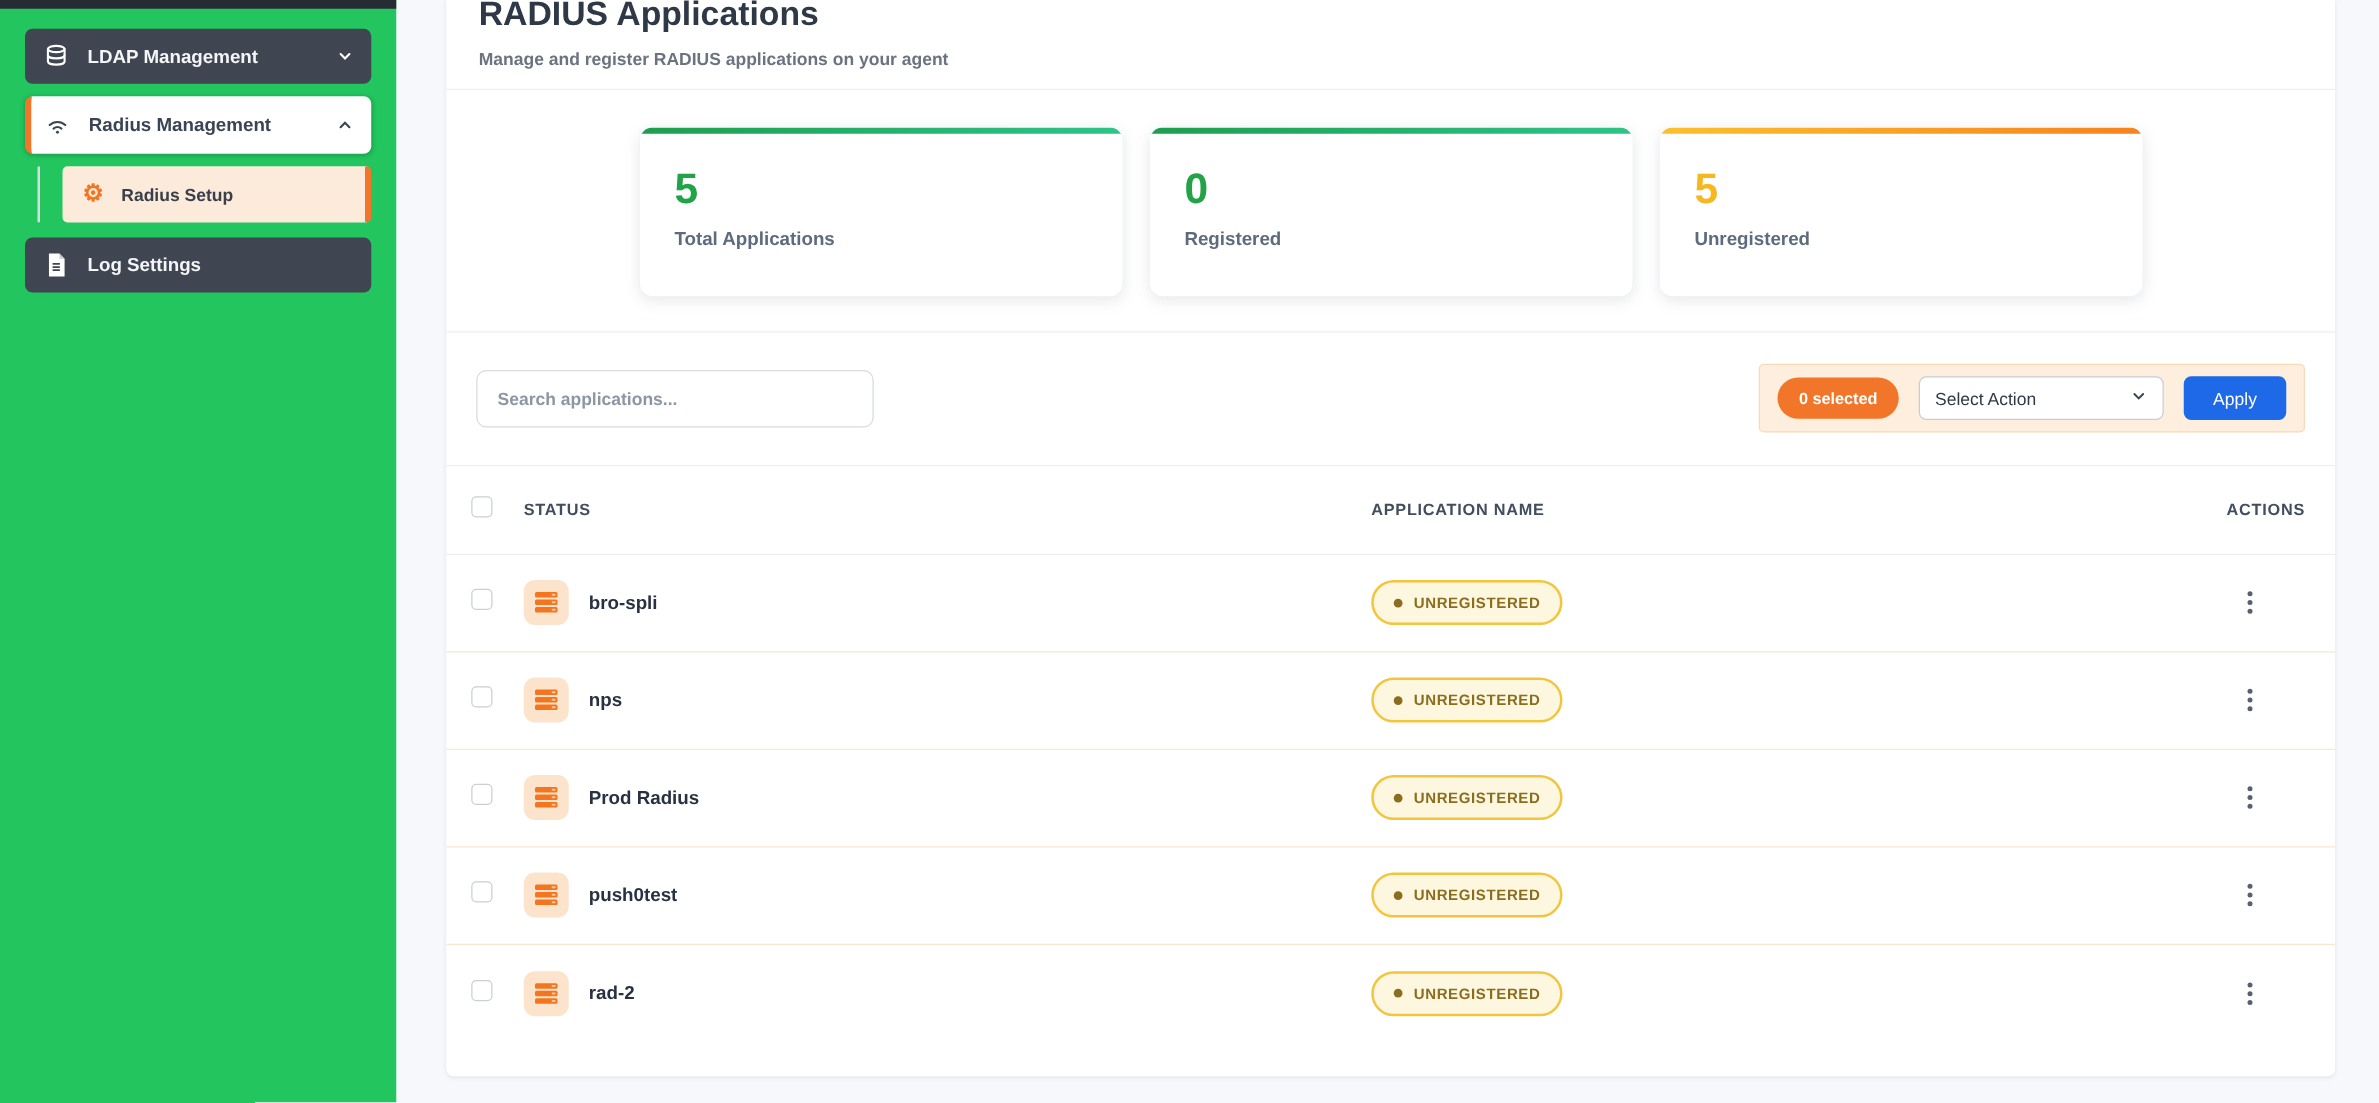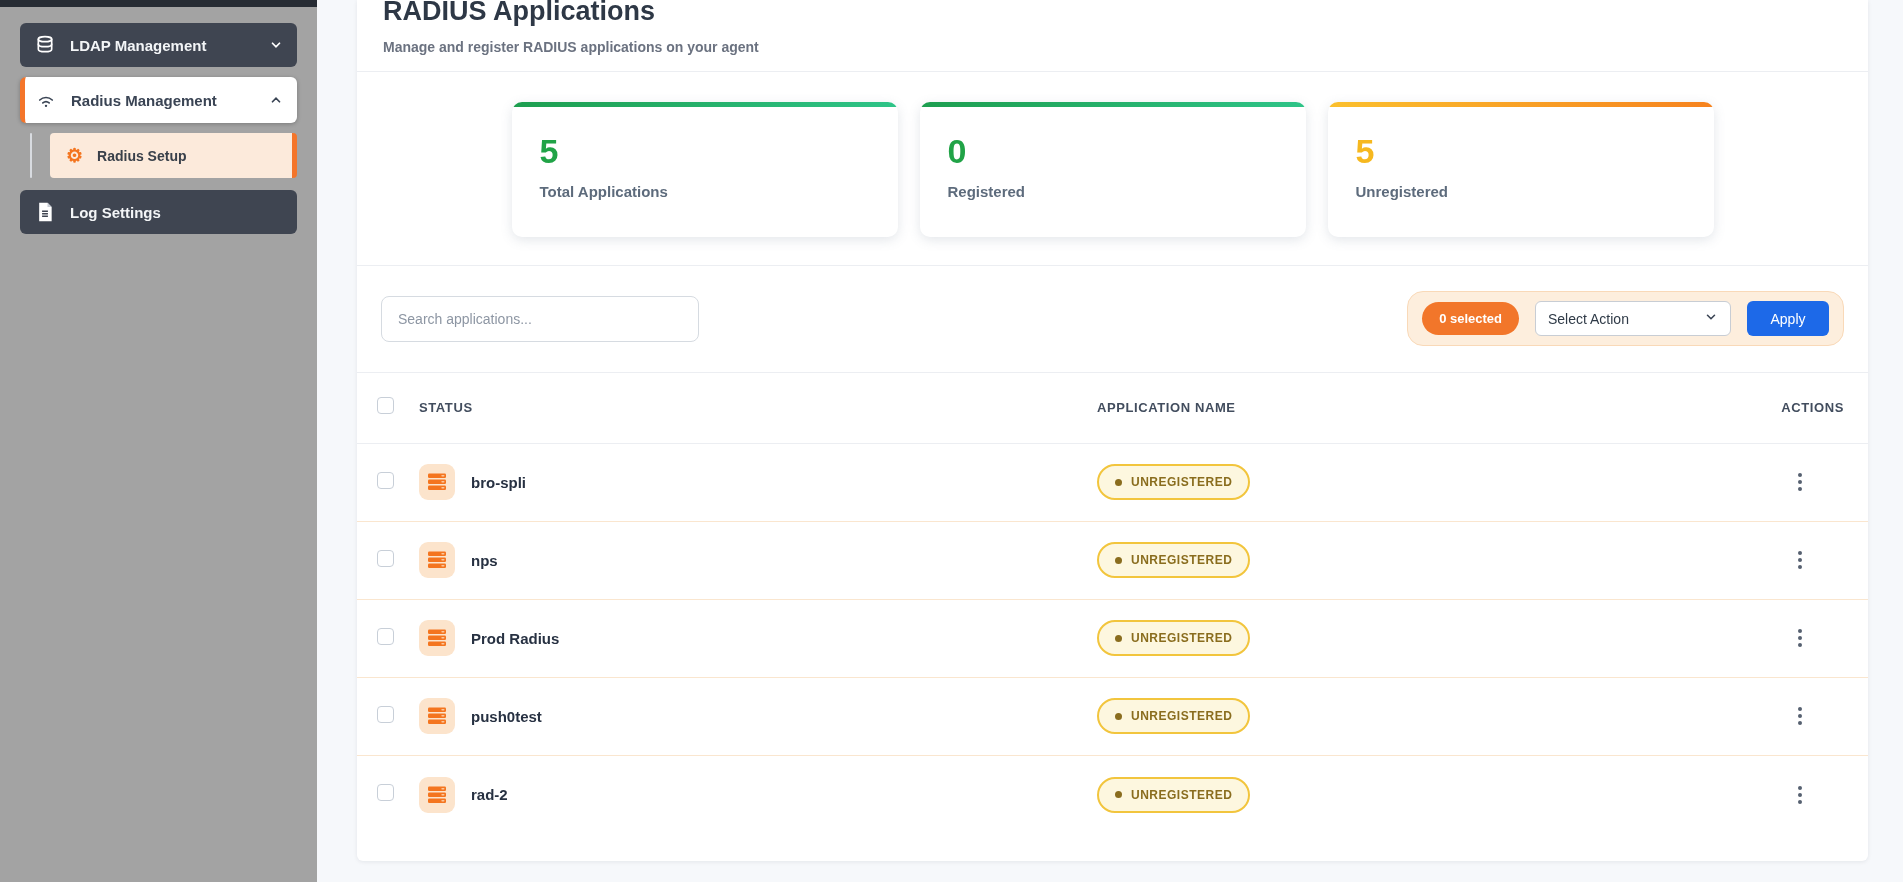--- a/index.html
+++ b/index.html
@@ -1,21 +1,21 @@
 <!DOCTYPE html>
 <html><head>
 <meta charset="utf-8">
 <style>
   * { box-sizing: border-box; margin: 0; padding: 0; }
   html,body { width:1903px; height:882px; overflow:hidden;
     font-family:"Liberation Sans", sans-serif; background:#f6f8fb; }
   .app { display:flex; width:100%; height:100%; }
 
   
-  .sidebar { width:317px; height:100%; background:#a3a3a3; flex-shrink:0;
+  .sidebar { width:317px; height:100%; background:#22c55e; flex-shrink:0;
     display:flex; flex-direction:column; position:relative; }
   .sidebar-top-edge { height:7px; background:#272c34; width:100%; }
   .sidenav { padding:16px 20px 0 20px; }
   .nav-item { display:flex; align-items:center; gap:14px; height:44px;
     padding:0 14px; background:#3f4551; border-radius:6px; cursor:pointer;
     color:#f3f5f7; font-size:15px; font-weight:600; margin-bottom:10px; }
   .nav-item .chev { margin-left:auto; display:flex; align-items:center; }
   .nav-item.active-parent { background:#ffffff; color:#3a4454; height:46px;
     border-left:5px solid #f4752a; padding-left:10px;
     box-shadow:0 1px 4px rgba(0,0,0,.25); }
@@ -54,24 +54,24 @@
   .stat-value { font-size:34px; font-weight:700; line-height:1; }
   .stat-card.green .stat-value { color:#21a347; }
   .stat-card.amber .stat-value { color:#f6b81f; }
   .stat-label { font-size:15px; color:#5d6b7c; font-weight:600; margin-top:15px; }
 
   
   .toolbar { height:107px; display:flex; align-items:center;
     justify-content:space-between; padding:0 24px; border-bottom:1px solid #eceef2; }
   .search-input { width:318px; height:46px; border:1px solid #d6dbe1;
     border-radius:8px; padding:0 16px; font-size:14px; color:#000000;
-    font-family:"Liberation Sans", sans-serif; outline:none; background:#fff; }
+    font-family:"Liberation Sans", sans-serif; outline:none; background:#fff;font-weight:bold; }
   .search-input::placeholder { color:#8d96a3; }
   .bulk-actions { display:flex; align-items:center; gap:16px; background:#fdeedd;
-    border:1px solid #f9d9b8; border-radius:16px; padding:10px 14px; height:55px; }
+    border:1px solid #f9d9b8; border-radius:4px; padding:10px 14px; height:55px; }
   .selected-pill { background:#f2762a; color:#fff; font-size:13px;
     font-weight:700; padding:9px 17px; border-radius:999px; white-space:nowrap; }
   .action-select { width:196px; height:35px; background:#ffffff;
     border:1px solid #c8cdd4; border-radius:6px; display:flex;
     align-items:center; justify-content:space-between; padding:0 12px;
     font-size:14px; color:#2f3a47; cursor:pointer; }
   .apply-btn { width:82px; height:35px; background:#1d69e8; color:#fff;
     border:none; border-radius:6px; font-size:14px; cursor:pointer;
     font-family:"Liberation Sans", sans-serif; }
 

